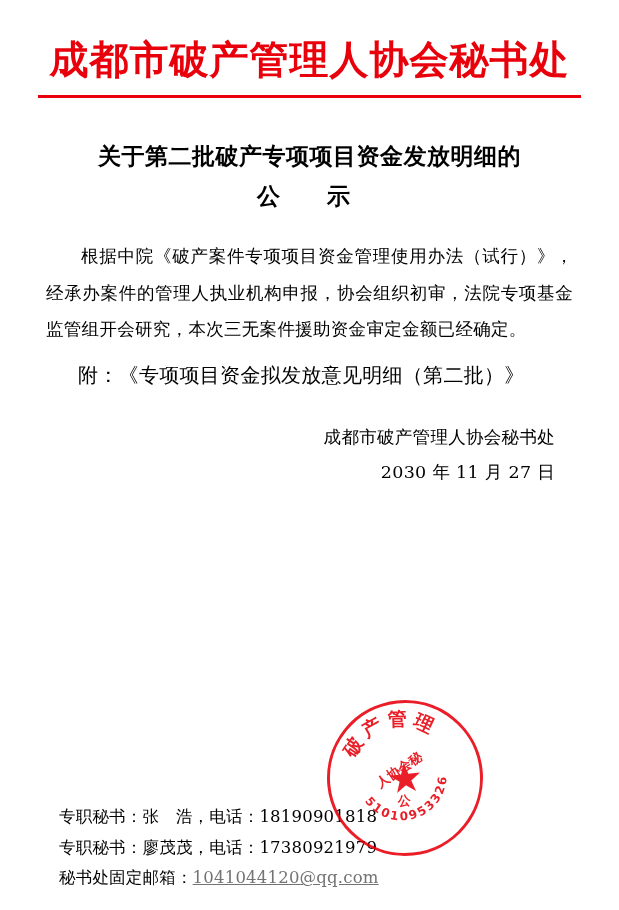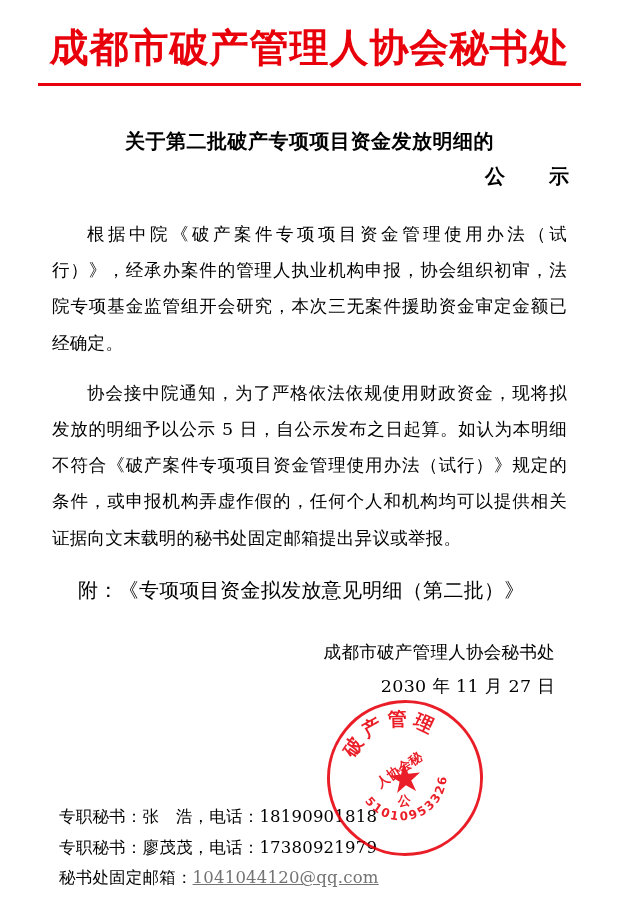--- a/index.html
+++ b/index.html
@@ -13,21 +13,21 @@
     font-family: "DejaVu Serif", "Liberation Serif", serif;
     color: #000000;
     position: relative;
     overflow: hidden;
   }
   .page {
     width: 619px;
     height: 910px;
     position: relative;
     box-sizing: border-box;
-    padding: 4px 38px;
+    padding: 16px 38px;
   }
   .letterhead {
     text-align: center;
     color: #e8000b;
     font-weight: bold;
     font-size: 39px;
     letter-spacing: 1px;
     line-height: 1.1;
     padding-top: 22px;
     font-family: "DejaVu Serif", "Liberation Serif", serif;
@@ -35,47 +35,46 @@
   }
   .rule {
     height: 3px;
     background: #e8000b;
     margin: 14px 0 0 0;
     width: 100%;
   }
   .doc-title {
     text-align: center;
     font-weight: bold;
-    font-size: 20px;
+    font-size: 23px;
     line-height: 1.75;
     margin-top: 38px;
     letter-spacing: 0.5px;
   }
   .doc-title .line2 {
     letter-spacing: 12px;
     display: block;
-    text-align: right;
   }
   .doc-number {
     text-align: right;
     font-size: 17px;
     margin-top: 32px;
     padding-right: 8px;
     letter-spacing: 0.5px;
   }
   .body-text {
     font-size: 17.5px;
     line-height: 2.07;
     margin-top: 22px;
     text-align: justify;
     text-justify: inter-ideograph;
     letter-spacing: 0.3px;
   }
   .body-text p {
-    margin: 14px;
+    margin: 8px;
     text-indent: 2em;
   }
   .attachment {
     font-size: 20px;
     line-height: 2.07;
     text-indent: 2em;
     letter-spacing: 0.3px;
   }
   .signature {
     margin-top: 24px;
@@ -138,21 +137,20 @@
   <div class="rule"></div>
 
   <div class="doc-title">
     <span>关于第二批破产专项项目资金发放明细的</span>
     <span class="line2">公　示</span>
   </div>
 
 
   <div class="body-text">
     <p>根据中院《破产案件专项项目资金管理使用办法（试行）》，经承办案件的管理人执业机构申报，协会组织初审，法院专项基金监管组开会研究，本次三无案件援助资金审定金额已经确定。</p>
-    <p>协会接中院通知，为了严格依法依规使用财政资金，现将拟发放的明细予以公示 5 日，自公示发布之日起算。如认为本明细不符合《破产案件专项项目资金管理使用办法（试行）》规定的条件，或申报机构弄虚作假的，任何个人和机构均可以提供相关证据向文末载明的秘书处固定邮箱提出异议或举报。</p>
   </div>
 
   <div class="attachment">附：《专项项目资金拟发放意见明细（第二批）》</div>
 
   <div class="signature">
     <div>成都市破产管理人协会秘书处</div>
     <div>2030 年 11 月 27 日</div>
   </div>
 
   <div class="seal">

